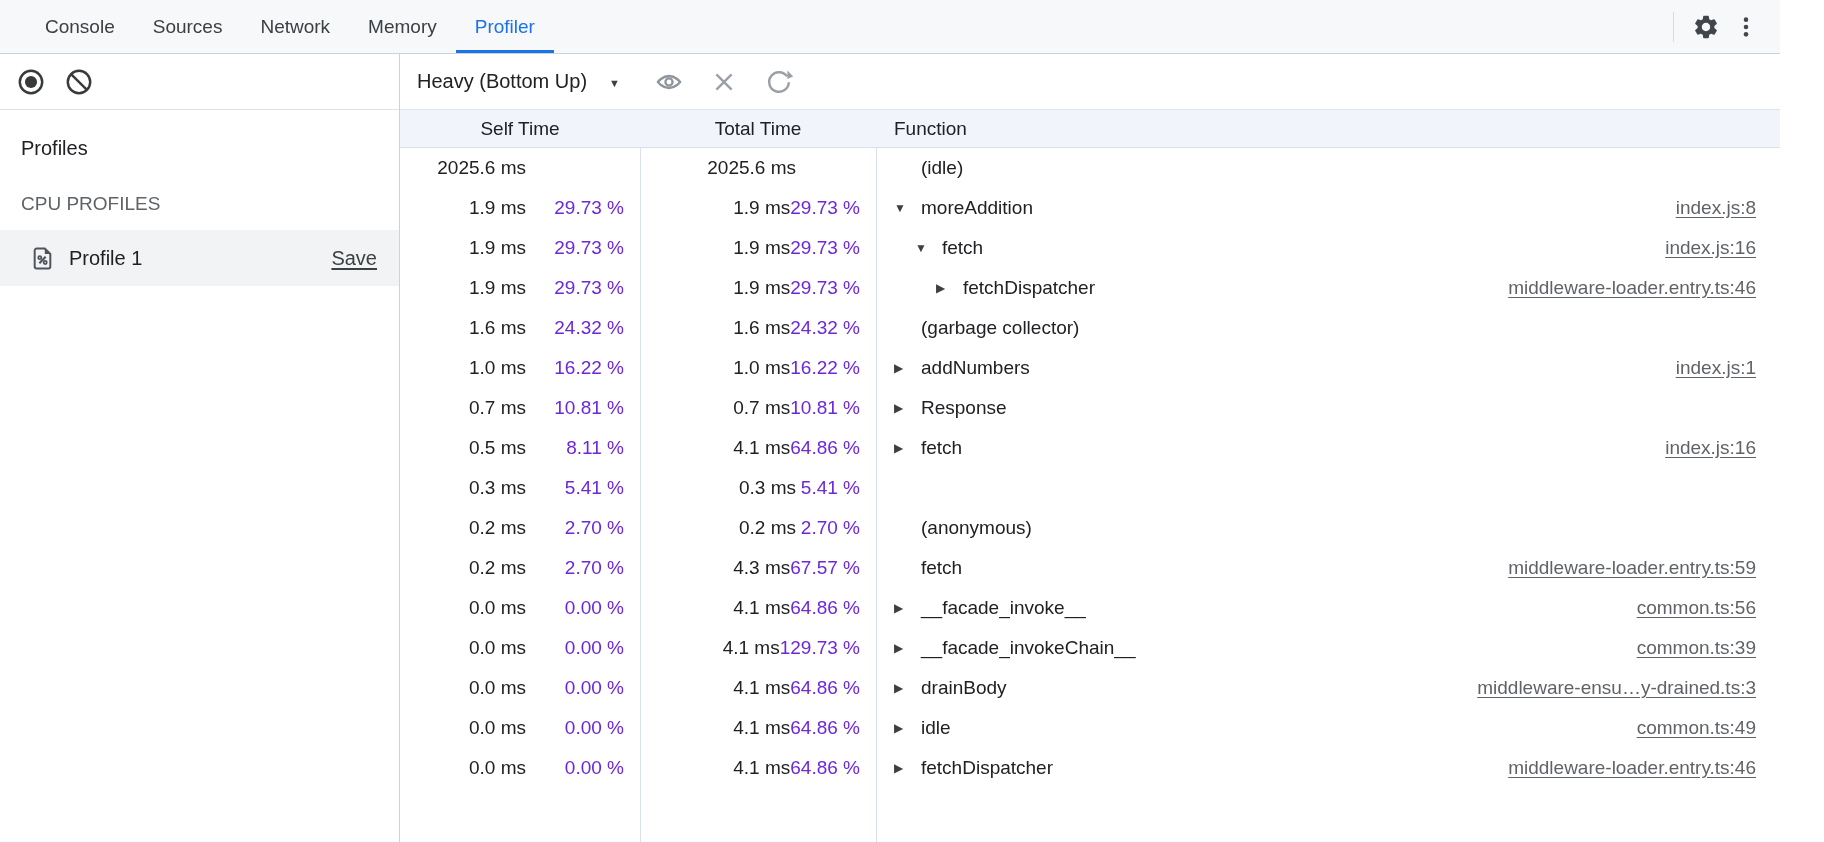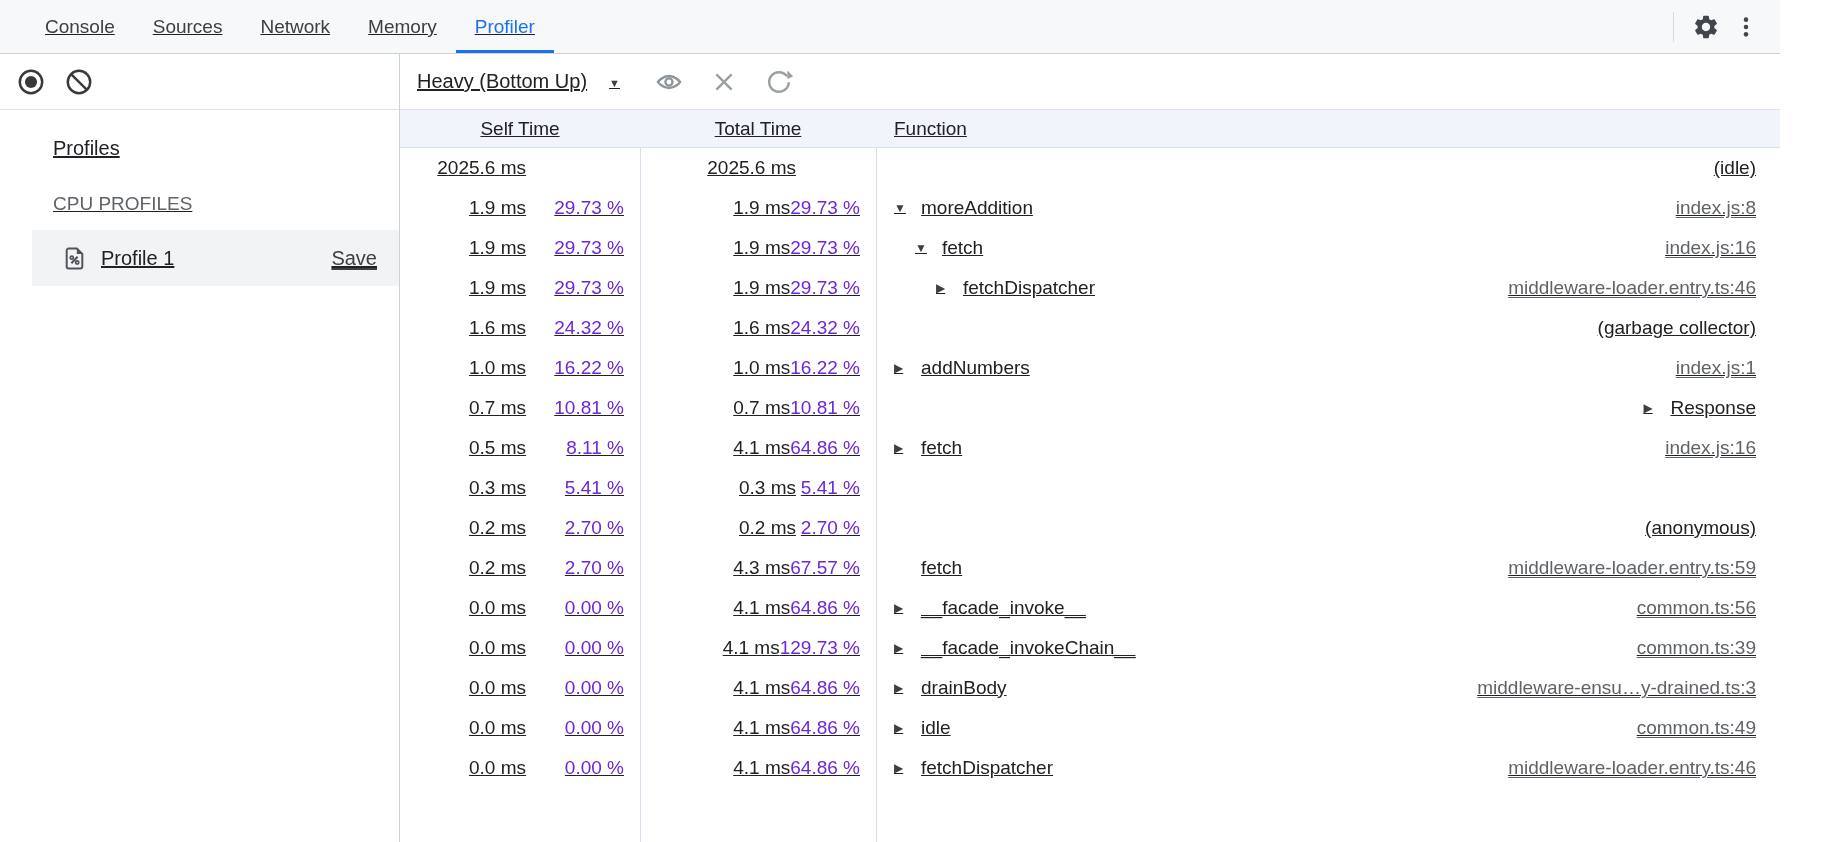--- a/index.html
+++ b/index.html
@@ -1,39 +1,39 @@
 <!DOCTYPE html>
 <html><head>
 <meta charset="utf-8">
 <style>
   * { margin:0; padding:0; box-sizing:border-box; }
   html,body { width:1824px; height:842px; overflow:hidden; background:#fff;
               font-family:"Liberation Sans", sans-serif; color:#202124; }
-  .devtools { width:1780px; height:842px; display:flex; flex-direction:column;text-decoration:underline; }
+  .devtools { width:1780px; height:842px; display:flex; flex-direction:column; }
 
   
   .tabbar { height:54px; background:#f7f8fa; border-bottom:1px solid #ccd1da;
             display:flex; align-items:stretch; flex:0 0 auto; }
   .tabs { display:flex; align-items:stretch; padding-left:26px; }
   .tab { display:flex; align-items:center; padding:0 19px; font-size:19px; color:#3c4043;
          cursor:default; border-bottom:3px solid transparent; padding-top:3px; white-space:nowrap; }
   .tab.active { color:#1a73e8; border-bottom-color:#1a73e8; }
   .tabbar-right { margin-left:auto; display:flex; align-items:center; padding-right:14px; }
   .vdiv { width:1px; height:30px; background:#d6dbe3; margin-right:12px; }
   .iconbtn { width:40px; height:40px; display:flex; align-items:center; justify-content:center;
              background:none; border:none; }
 
   
   .content { flex:1; display:flex; min-height:0; }
 
   
   .sidebar { width:400px; flex:0 0 auto; border-right:1px solid #ccd2da; display:flex; flex-direction:column; background:#fff; }
   .side-toolbar { height:56px; flex:0 0 auto; border-bottom:1px solid #dde2eb;
                   display:flex; align-items:center; gap:20px; padding-left:17px; }
-  .side-body { flex:1;padding-left:32px; }
+  .side-body { flex:1; }
   .profiles-heading { font-size:20px; color:#202124; padding:26px 0 0 21px; line-height:24px; }
   .cpu-heading { font-size:19px; color:#5f6368; padding:33px 0 0 21px; line-height:22px; }
   .profile-item { margin-top:15px; height:56px; background:#f1f3f4; display:flex; align-items:center;
                   padding:0 22px 0 30px; }
   .profile-item .pname { font-size:20px; color:#202124; margin-left:14px; }
   .profile-item .save { margin-left:auto; font-size:20px; color:#3c4043; text-decoration:underline;
                         text-underline-offset:3px; cursor:pointer; }
 
   
   .main { flex:1; display:flex; flex-direction:column; min-width:0; }
@@ -54,21 +54,21 @@
   .gh.fn { flex:1; justify-content:flex-start; padding-left:18px; }
   .grid-body { position:relative; z-index:1; }
   .row { height:40px; display:flex; align-items:center; font-size:19px; }
   .cell { height:100%; display:flex; align-items:center; }
   .cell.self { width:240px; padding-left:8px; }
   .cell.total { width:236px; padding-left:4px; }
   .cell .ms { text-align:right; color:#202124; white-space:pre; }
   .cell.self .ms { width:118px; }
   .cell.total .ms { width:152px; }
   .cell .pct { flex:1; text-align:right; padding-right:16px; color:#6d28d9; white-space:pre; }
-  .cell.fn { flex:1; padding-left:18px; padding-right:24px; min-width:0;justify-content:flex-end; }
+  .cell.fn { flex:1; padding-left:18px; padding-right:24px; min-width:0; }
   .arrowbox { width:27px; flex:0 0 auto; font-size:12px; color:#3c4043; }
   .fname { color:#202124; white-space:nowrap; }
   .srclink { margin-left:auto; color:#5f6368; text-decoration:underline; text-underline-offset:3px;
              white-space:nowrap; cursor:pointer; }
   svg { display:block; }
 </style>
 </head>
 <body>
 
 <div class="devtools">

